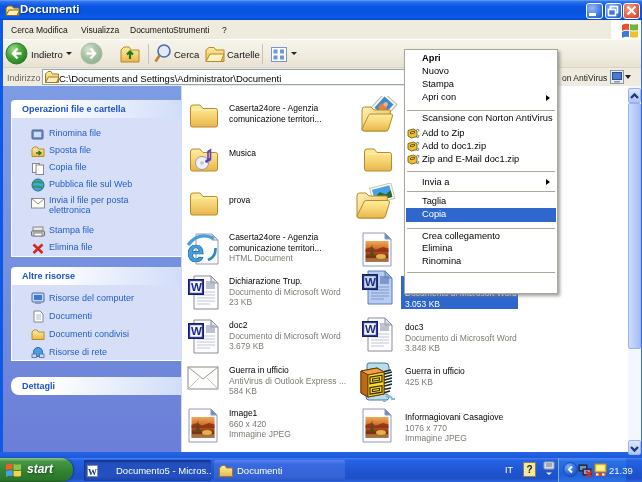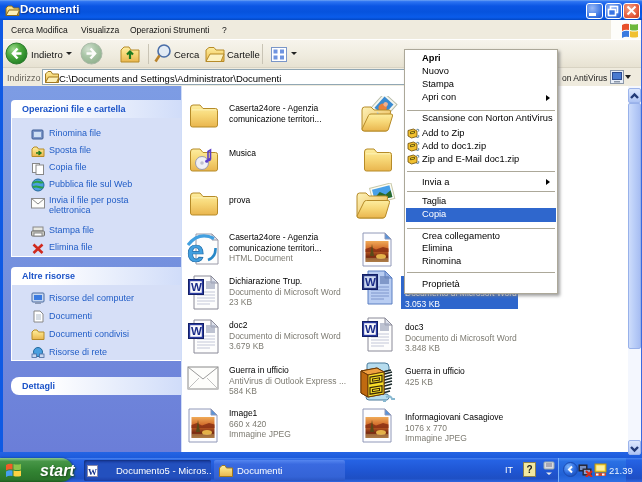--- a/index.html
+++ b/index.html
@@ -38,21 +38,21 @@
 .sub{color:#7d7b72}
 #cmenu{left:404px;top:49px;width:154px;height:245px;background:#fff;border:1px solid #aca899;box-shadow:2px 2px 3px rgba(128,128,128,.75);font-size:9.3px;color:#000;z-index:50}
 .mi{position:absolute;left:0;right:0;height:13.5px;line-height:13.5px;padding-left:17px;white-space:nowrap}
 .msep{position:absolute;left:2px;right:2px;height:1px;background:#aca899}
 .mhi{background:#2f67cd;color:#fff;left:1px;right:1px;padding-left:16px}
 .zico{position:absolute;left:2px;top:0px;width:13px;height:12px}
 .marr{position:absolute;right:7px;top:3.5px;width:0;height:0;border-left:4px solid #000;border-top:3.5px solid transparent;border-bottom:3.5px solid transparent}
 #taskbar{left:0;top:458px;width:642px;height:24px;background:linear-gradient(180deg,#4a83ee 0%,#2663e4 9%,#1f55d2 55%,#1e4fc4 85%,#2e66e0 100%)}
 #startbtn{position:absolute;left:0;top:0;width:73px;height:24px;border-radius:0 12px 12px 0;
  background:linear-gradient(180deg,#8cc88c 0%,#479647 14%,#328332 55%,#2b752b 90%,#1e5c1e 100%);box-shadow:1px 0 2px #123a7e}
-#starttxt{position:absolute;left:40px;top:4px;color:#fff;font-weight:bold;font-style:italic;font-size:16px;text-shadow:1px 1px 2px #1c4a1c}
+#starttxt{position:absolute;left:27px;top:4px;color:#fff;font-weight:bold;font-style:italic;font-size:12px;text-shadow:1px 1px 2px #1c4a1c}
 .task{position:absolute;top:2px;height:21px;border-radius:2px;color:#fff;font-size:9.5px;line-height:21px;white-space:nowrap;overflow:hidden}
 #task1{left:84px;width:127px;background:linear-gradient(180deg,#1b3fa8,#2350be 20%,#2350be 80%,#1b3fa8);box-shadow:inset 1px 1px 2px #12307e}
 #task2{left:214px;width:131px;background:linear-gradient(180deg,#5586f0,#3a6ae0 20%,#3463d6 80%,#2a56c4)}
 #tray{position:absolute;left:558px;top:0;width:68px;height:24px;background:linear-gradient(180deg,#4a8cf2 0%,#2a70e4 15%,#2161d6 70%,#2e6fe4 100%);border-left:1px solid #78aef8}
 .tb{position:absolute;color:#fff;font-size:9px}
 </style></head>
 <body>
 <svg width="0" height="0" style="position:absolute">
     <defs>
  <radialGradient id="gtray" cx="35%" cy="30%" r="80%">
@@ -108,21 +108,21 @@
 <div class="abs capbtn" id="btnclose" style="left:622.5px"><svg width="15" height="14">
       <path d="M3.5 2.5 L11.5 10.5 M11.5 2.5 L3.5 10.5" stroke="#fff" stroke-width="2"></path>
     </svg></div>
 <div class="abs" id="frameL"></div>
 <div class="abs" id="frameR"></div>
 <div class="abs" id="frameB"></div>
 <div class="abs" id="menubar">
  <span class="mitem" style="left:8px">Cerca</span>
  <span class="mitem" style="left:33px">Modifica</span>
  <span class="mitem" style="left:78px">Visualizza</span>
- <span class="mitem" style="left:127px">Operazioni</span>
+ <span class="mitem" style="left:127px">Documento</span>
  <span class="mitem" style="left:170px">Strumenti</span>
  <span class="mitem" style="left:219px">?</span>
  <span class="abs" id="winflag">
       <svg width="18" height="17" style="position:absolute;left:10px;top:2px">
   <path d="M1 3 Q4 1 8 2 L8 8 Q4 7 1 9 Z" fill="#e8502a"></path>
   <path d="M9 2 Q13 3 17 2 L17 8 Q13 9 9 8 Z" fill="#6cb83a"></path>
   <path d="M1 10 Q4 8 8 9 L8 15 Q4 14 1 16 Z" fill="#3a7ae0"></path>
   <path d="M9 9 Q13 10 17 9 L17 15 Q13 16 9 15 Z" fill="#f0c030"></path>
       </svg>
     </span>
@@ -439,21 +439,20 @@
 <div class="msep" style="top:120.8px"></div>
 <div class="mi" style="top:125.8px">Invia a<span class="marr"></span></div>
 <div class="msep" style="top:141.2px"></div>
 <div class="mi" style="top:144.5px">Taglia</div>
 <div class="mi mhi" style="top:158.3px">Copia</div>
 <div class="msep" style="top:177.8px"></div>
 <div class="mi" style="top:180px">Crea collegamento</div>
 <div class="mi" style="top:205.1px">Rinomina</div>
 <div class="mi" style="top:192.1px">Elimina</div>
 <div class="msep" style="top:222.4px"></div>
-<div class="mi" style="top:228.1px">Proprietà</div>
 </div>
 <div class="abs" id="taskbar">
  <div id="startbtn"></div>
  <svg width="17" height="16" style="position:absolute;left:5px;top:4px">
   <path d="M1 3 Q4 1 7.5 2 L7.5 7.5 Q4 6.5 1 8.5 Z" fill="#f25c28"></path>
   <path d="M8.5 2 Q12 3 16 2 L16 7.5 Q12 8.5 8.5 7.5 Z" fill="#8dc44a"></path>
   <path d="M1 9.5 Q4 7.5 7.5 8.5 L7.5 14 Q4 13 1 15 Z" fill="#46a0f0"></path>
   <path d="M8.5 8.5 Q12 9.5 16 8.5 L16 14 Q12 15 8.5 14 Z" fill="#ffd242"></path>
     </svg>
  <div id="starttxt">start</div>

